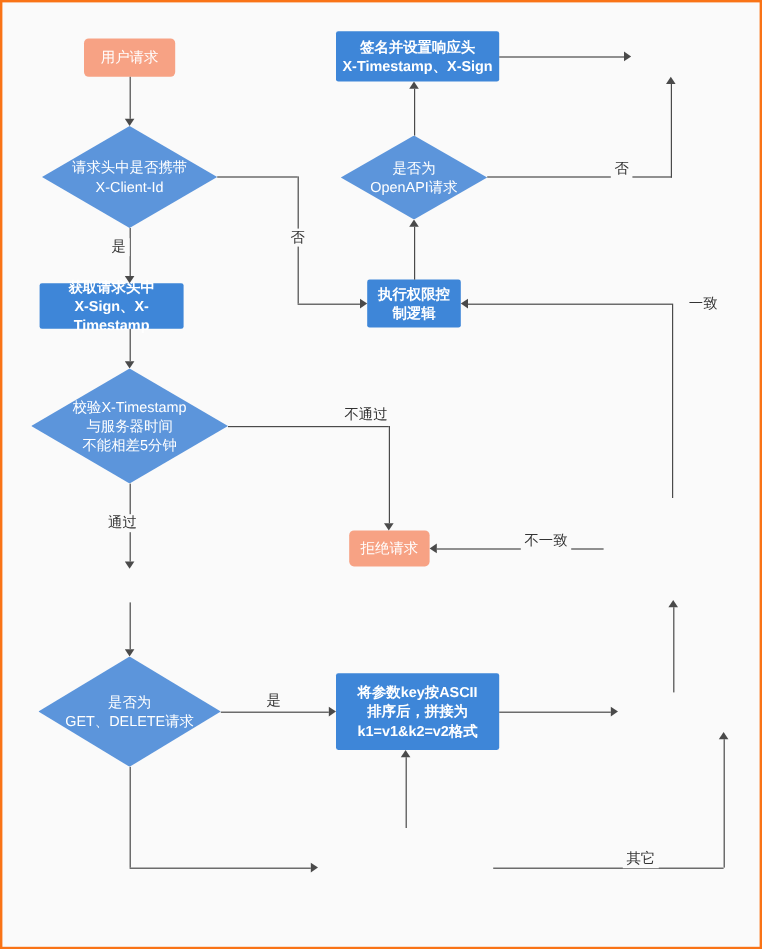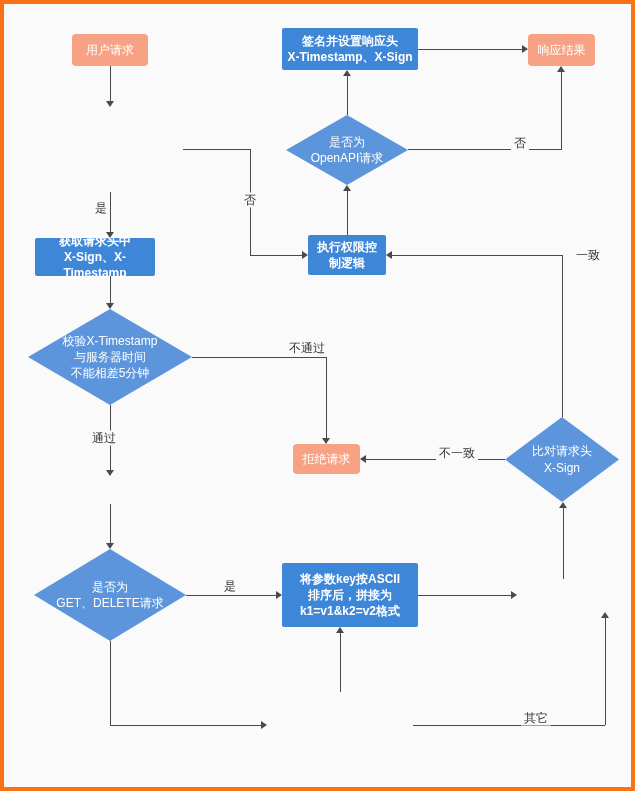--- a/index.html
+++ b/index.html
@@ -1,20 +1,20 @@
 <!DOCTYPE html>
 <html style="--rect-blue: #3E86D8; --shape-blue: #5C95DB; --accent-salmon: #F7A284; --line: #4A4A4A; --background: #FAFAFA;"><head>
 <meta charset="utf-8">
 <style>
   * { box-sizing: border-box; margin: 0; padding: 0; }
   html, body { background: #ededed; font-family: "Liberation Sans", sans-serif; }
   .canvas {
     position: relative; width: 635px; height: 791px;
     background: var(--background, #FAFAFA);
-    border: 4px solid #f97316; overflow: hidden;
+    border: 2px solid #f97316; overflow: hidden;
   }
   .node {
     position: absolute; display: flex; align-items: center; justify-content: center;
     text-align: center; color: #fff; font-size: 12px; line-height: 1.35;
     white-space: pre-line; padding: 2px;
   }
   .rect  { background: var(--rect-blue, #3E86D8); border-radius: 2px; font-weight: bold; }
   .salmon{ background: var(--accent-salmon, #F7A284); border-radius: 4px; }
   .para  { background: var(--shape-blue, #5C95DB);
            clip-path: polygon(12px 0, 100% 0, calc(100% - 12px) 100%, 0 100%); }
@@ -36,20 +36,25 @@
     padding: 0 3px; white-space: nowrap; line-height: 15px;
   }
 </style>
 </head>
 <body>
 
 <div class="canvas">
 
   <div class="node salmon" style="left:68px;top:30px;width:76px;height:32px">用户请求</div>
 
+  <div class="dwrap" style="left:33px;top:103px;width:146px;height:85px">
+    <div class="dbg"></div>
+    <div class="dlabel">请求头中是否携带
+X-Client-Id</div>
+  </div>
 
   <div class="node rect" style="left:31px;top:234px;width:120px;height:38px">获取请求头中
 X-Sign、X-Timestamp</div>
 
   <div class="dwrap" style="left:24px;top:305px;width:164px;height:96px">
     <div class="dbg"></div>
     <div class="dlabel">校验X-Timestamp
 与服务器时间
 不能相差5分钟</div>
   </div>
@@ -59,41 +64,35 @@
     <div class="dbg"></div>
     <div class="dlabel">是否为
 GET、DELETE请求</div>
   </div>
 
   <div class="node rect" style="left:278px;top:559px;width:136px;height:64px">将参数key按ASCII
 排序后，拼接为
 k1=v1&amp;k2=v2格式</div>
 
 
-  <div class="dwrap" style="left:501px;top:413px;width:114px;height:85px">
-    <div class="dbg"></div>
-    <div class="dlabel">比对请求头
-X-Sign</div>
-  </div>
 
   <div class="node salmon" style="left:289px;top:440px;width:67px;height:30px">拒绝请求</div>
 
   <div class="node rect" style="left:304px;top:231px;width:78px;height:40px">执行权限控
 制逻辑</div>
 
   <div class="dwrap" style="left:282px;top:111px;width:122px;height:70px">
     <div class="dbg"></div>
     <div class="dlabel">是否为
 OpenAPI请求</div>
   </div>
 
   <div class="node rect" style="left:278px;top:24px;width:136px;height:42px">签名并设置响应头
 X-Timestamp、X-Sign</div>
 
-  <div class="node salmon" style="left:524px;top:30px;width:67px;height:32px">响应结果</div>
 
 
   <div class="lv" style="left:106px;top:62px;height:35px"></div>
   <div class="ar down" style="left:102px;top:97px"></div>
 
   <div class="lv" style="left:106px;top:188px;height:40px"></div>
   <div class="ar down" style="left:102px;top:228px"></div>
 
   <div class="lv" style="left:106px;top:272px;height:27px"></div>
   <div class="ar down" style="left:102px;top:299px"></div>

